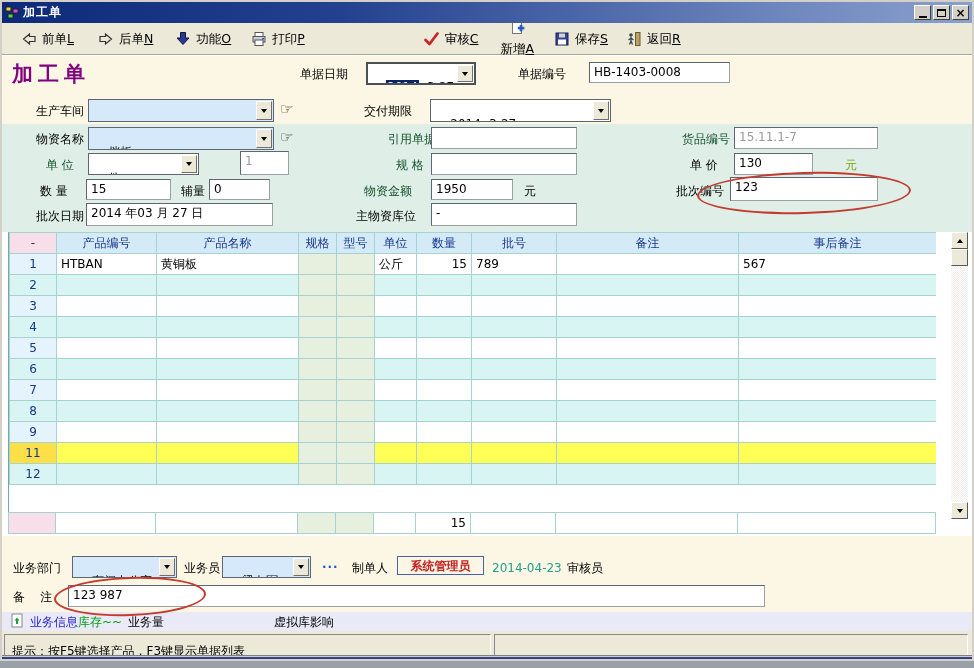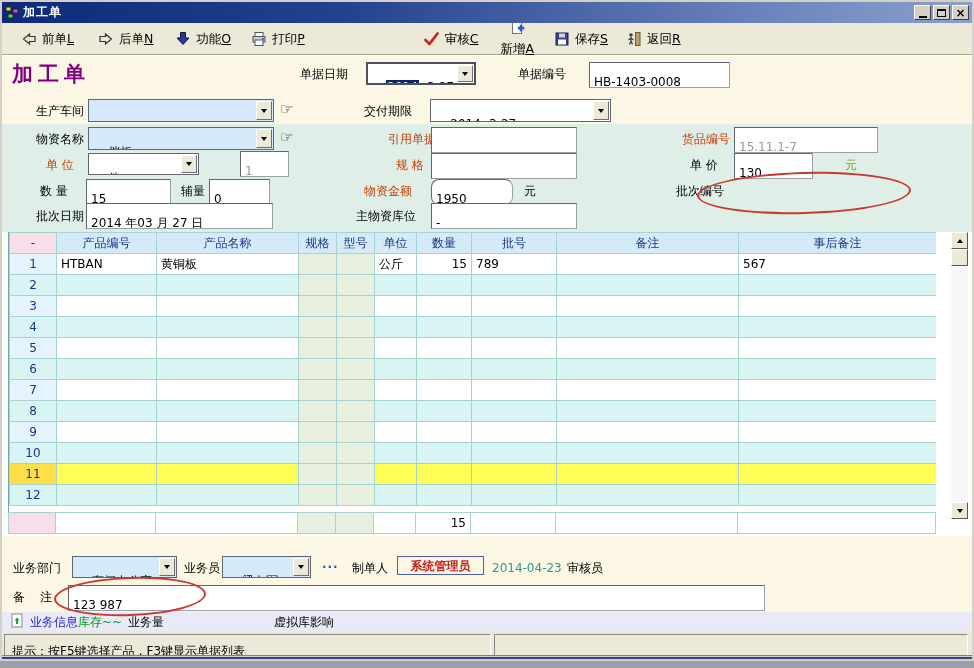--- a/index.html
+++ b/index.html
@@ -37,25 +37,25 @@
   .band.cream1{top:56px;height:68px;background:#FBF7E4;}
   .band.mint{top:124px;height:108px;background:#DFEFE7;}
   .band.tablezone{top:232px;height:304px;background:#fff;}
   .band.cream2{top:536px;height:76px;background:#FBF7E4;}
   .band.lav{top:612px;height:19px;background:#E9E9F7;}
   .statusbar{position:absolute;left:2px;right:2px;top:631px;height:31px;background:#ECE9D8;}
   .spanel{position:absolute;top:3px;height:24px;border:1px solid;border-color:#8a8a8a #fff #fff #8a8a8a;
     display:flex;align-items:center;padding:16px 7px;background:#ECE9D8;white-space:pre;}
   
   .lbl{position:absolute;white-space:pre;line-height:14px;}
-  .lbl.olive{color:#c2410c;}
+  .lbl.olive{color:#14532d;}
   .lbl.green{color:#7FA318;}
   .formtitle{position:absolute;left:12px;top:60px;font-size:21px;font-weight:bold;color:#800080;letter-spacing:5px;}
   .fld{position:absolute;background:#fff;border:1px solid #5f6672;border-bottom-color:#9aa0a6;border-right-color:#9aa0a6;
-    padding:12px 4px;line-height:15px;overflow:hidden;white-space:pre;}
+    padding:2px 4px;line-height:15px;overflow:hidden;white-space:pre;}
   .fld.gray{color:#9a9a9a;}
   .combo{position:absolute;background:#fff;border:1px solid #5f6672;padding:2px 20px 2px 4px;line-height:15px;
     overflow:hidden;white-space:pre;}
   .combo.blue{background:#D6E9FA;}
   .combo.focus{border:2px solid #4c5058;padding:1px 19px 1px 3px;}
   .arrowbtn{position:absolute;right:1px;top:1px;bottom:1px;width:16px;background:#ECE9D8;
     border:1px solid;border-color:#fff #6d6d6d #6d6d6d #fff;display:flex;align-items:center;justify-content:center;}
   .tri-down{width:0;height:0;border-left:3.5px solid transparent;border-right:3.5px solid transparent;border-top:4.5px solid #000;}
   .tri-up{width:0;height:0;border-left:3.5px solid transparent;border-right:3.5px solid transparent;border-bottom:4.5px solid #000;}
   .selyear{background:#0A246A;color:#fff;padding:0 1px;}
@@ -247,23 +247,24 @@
   <div class="fld" style="left:431px;top:153px;width:146px;height:22px;"></div>
   <span class="lbl" style="left:690px;top:158px;">单 价</span>
   <div class="fld" style="left:734px;top:153px;width:79px;height:22px;">130</div>
   <span class="lbl green" style="left:845px;top:158px;">元</span>
 
   <span class="lbl" style="left:40px;top:184px;">数 量</span>
   <div class="fld" style="left:86px;top:179px;width:85px;height:21px;">15</div>
   <span class="lbl" style="left:181px;top:184px;">辅量</span>
   <div class="fld" style="left:209px;top:179px;width:61px;height:21px;">0</div>
   <span class="lbl olive" style="left:364px;top:184px;">物资金额</span>
-  <div class="fld" style="left:431px;top:179px;width:82px;height:21px;border-radius:8px;">1950</div>
+  <div class="fld" style="left:431px;top:179px;width:82px;height:21px;">1950</div>
   <span class="lbl" style="left:524px;top:184px;">元</span>
   <span class="lbl" style="left:676px;top:184px;">批次编号</span>
+  <div class="fld" style="left:730px;top:177px;width:148px;height:24px;">123</div>
   <div class="circle" style="left:697px;top:172px;width:214px;height:42px;transform:rotate(-1.5deg);"></div>
 
   <span class="lbl" style="left:36px;top:209px;">批次日期</span>
   <div class="fld" style="left:86px;top:203px;width:187px;height:23px;">2014 年03 月 27 日</div>
   <span class="lbl" style="left:356px;top:209px;">主物资库位</span>
   <div class="fld" style="left:431px;top:203px;width:146px;height:23px;">-</div>
 
   <div class="gridviewport">
     <table class="grid" id="gridtable">
         <colgroup>
@@ -384,32 +385,20 @@
             <td class="sage"></td>
             <td class="sage"></td>
             <td class=""></td>
             <td class=" qty"></td>
             <td class=""></td>
             <td class=""></td>
             <td class=""></td>
           </tr>
           <tr class="">
             <td class="numc">9</td>
-            <td class=""></td>
-            <td class=""></td>
-            <td class="sage"></td>
-            <td class="sage"></td>
-            <td class=""></td>
-            <td class=" qty"></td>
-            <td class=""></td>
-            <td class=""></td>
-            <td class=""></td>
-          </tr>
-          <tr class="alt">
-            <td class="numc">10</td>
             <td class=""></td>
             <td class=""></td>
             <td class="sage"></td>
             <td class="sage"></td>
             <td class=""></td>
             <td class=" qty"></td>
             <td class=""></td>
             <td class=""></td>
             <td class=""></td>
           </tr>

